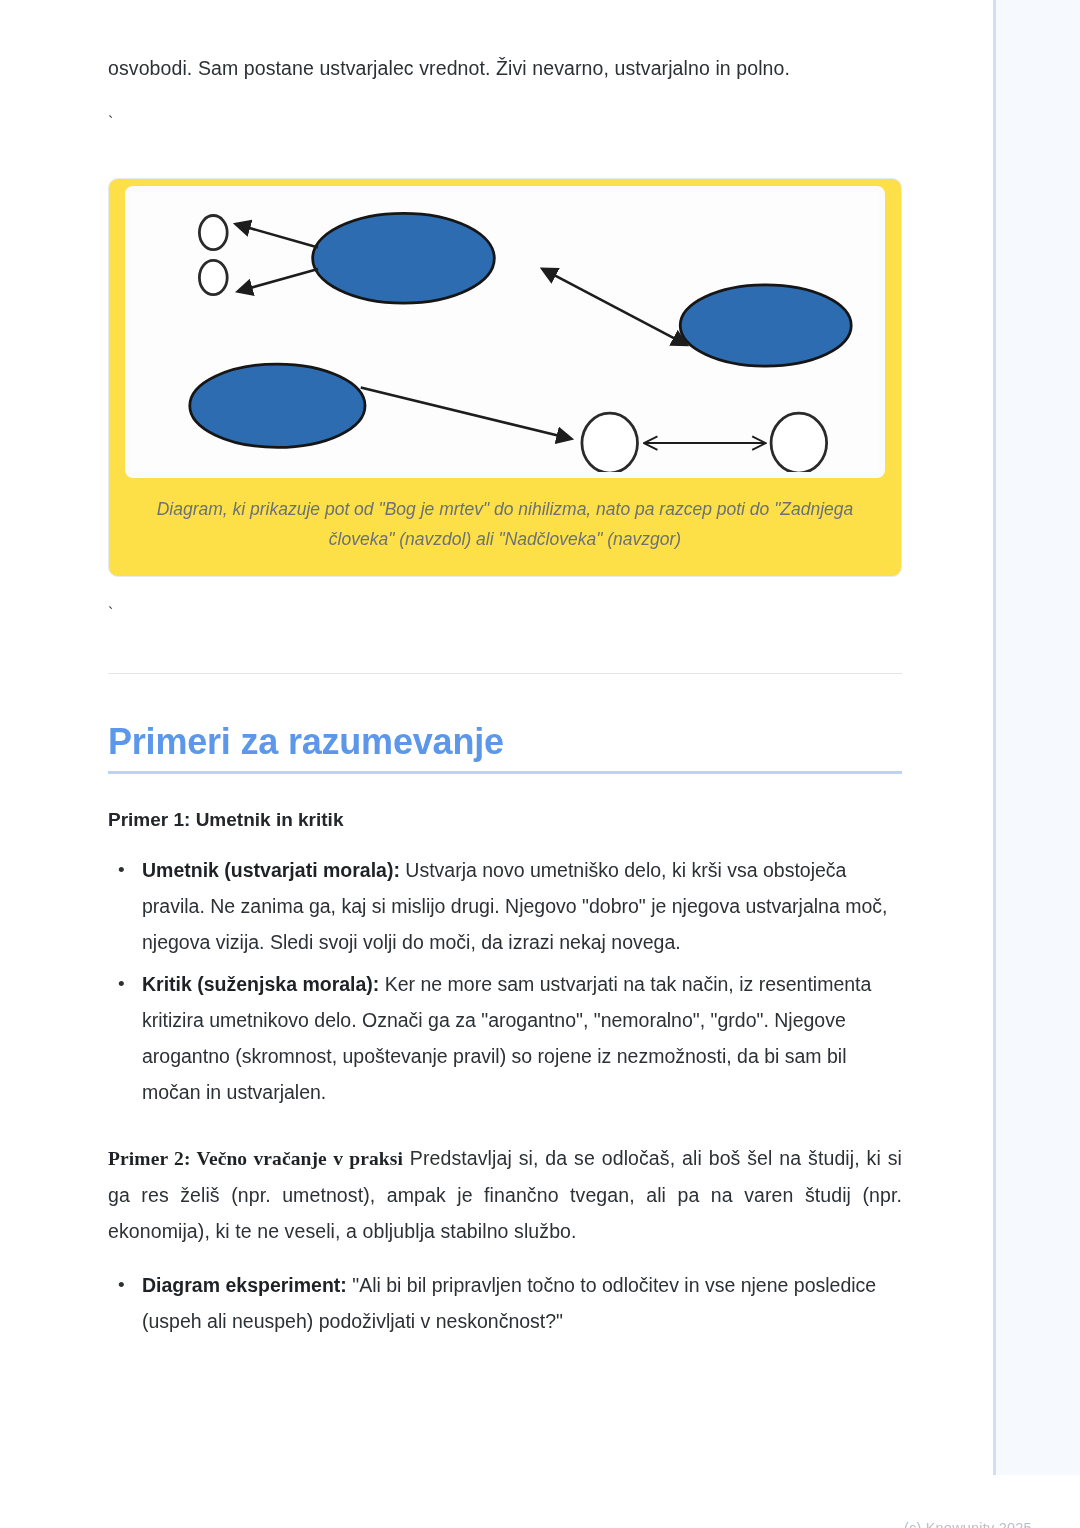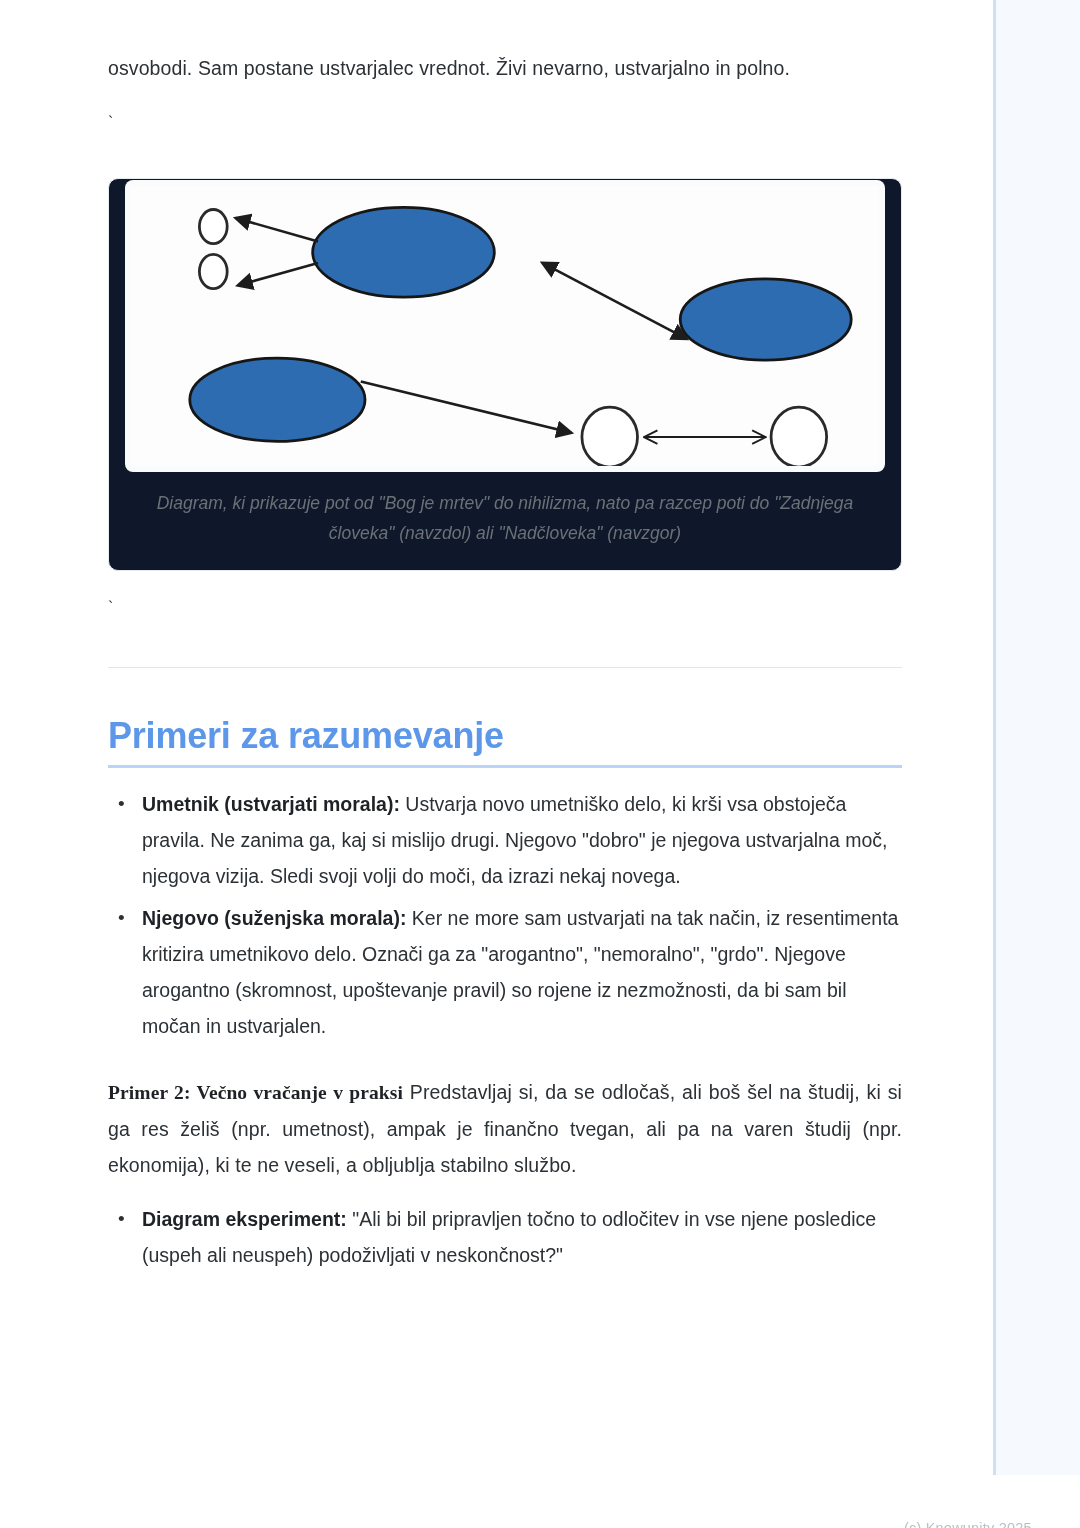--- a/index.html
+++ b/index.html
@@ -65,24 +65,24 @@
     font-size: 16px;
     line-height: 22px;
     color: #3a3f44;
     margin: 26px 0 0 0;
     height: 22px;
   }
 
   
   .figure-card {
     margin-top: 44px;
-    background: #0f172a;
+    background: #fde047;
     border: 1px solid #e6ebef;
     border-radius: 10px;
-    padding: 1px 16px 22px 16px;
+    padding: 7px 16px 22px 16px;
     box-sizing: border-box;
   }
   .figure-inner {
     background: #fafbfc;
     border-radius: 8px;
     padding: 6px;
     box-sizing: border-box;
   }
   .figure-inner svg {
     display: block;
@@ -209,27 +209,28 @@
       </div>
       <div class="figure-caption">Diagram, ki prikazuje pot od "Bog je mrtev" do nihilizma, nato pa razcep poti do "Zadnjega človeka" (navzdol) ali "Nadčloveka" (navzgor)</div>
     </div>
 
     <div class="tick-line">`</div>
 
     <hr class="section-rule">
 
     <h2 class="section-heading">Primeri za razumevanje</h2>
 
+    <h3 class="sub-heading">Primer 1: Umetnik in kritik</h3>
 
     <ul class="bullets">
       <li>
         <b>Umetnik (ustvarjati morala):</b><span> Ustvarja novo umetniško delo, ki krši vsa obstoječa pravila. Ne zanima ga, kaj si mislijo drugi. Njegovo "dobro" je njegova ustvarjalna moč, njegova vizija. Sledi svoji volji do moči, da izrazi nekaj novega.</span>
       </li>
       <li>
-        <b>Njegovo (suženjska morala):</b><span> Ker ne more sam ustvarjati na tak način, iz resentimenta kritizira umetnikovo delo. Označi ga za "arogantno", "nemoralno", "grdo". Njegove arogantno (skromnost, upoštevanje pravil) so rojene iz nezmožnosti, da bi sam bil močan in ustvarjalen.</span>
+        <b>Kritik (suženjska morala):</b><span> Ker ne more sam ustvarjati na tak način, iz resentimenta kritizira umetnikovo delo. Označi ga za "arogantno", "nemoralno", "grdo". Njegove arogantno (skromnost, upoštevanje pravil) so rojene iz nezmožnosti, da bi sam bil močan in ustvarjalen.</span>
       </li>
     </ul>
 
     <p class="body-text justified para-2">
       <b>Primer 2: Večno vračanje v praksi</b><span> Predstavljaj si, da se odločaš, ali boš šel na študij, ki si ga res želiš (npr. umetnost), ampak je finančno tvegan, ali pa na varen študij (npr. ekonomija), ki te ne veseli, a obljublja stabilno službo.</span>
     </p>
 
     <ul class="bullets">
       <li>
         <b>Diagram eksperiment:</b><span> "Ali bi bil pripravljen točno to odločitev in vse njene posledice (uspeh ali neuspeh) podoživljati v neskončnost?"</span>

